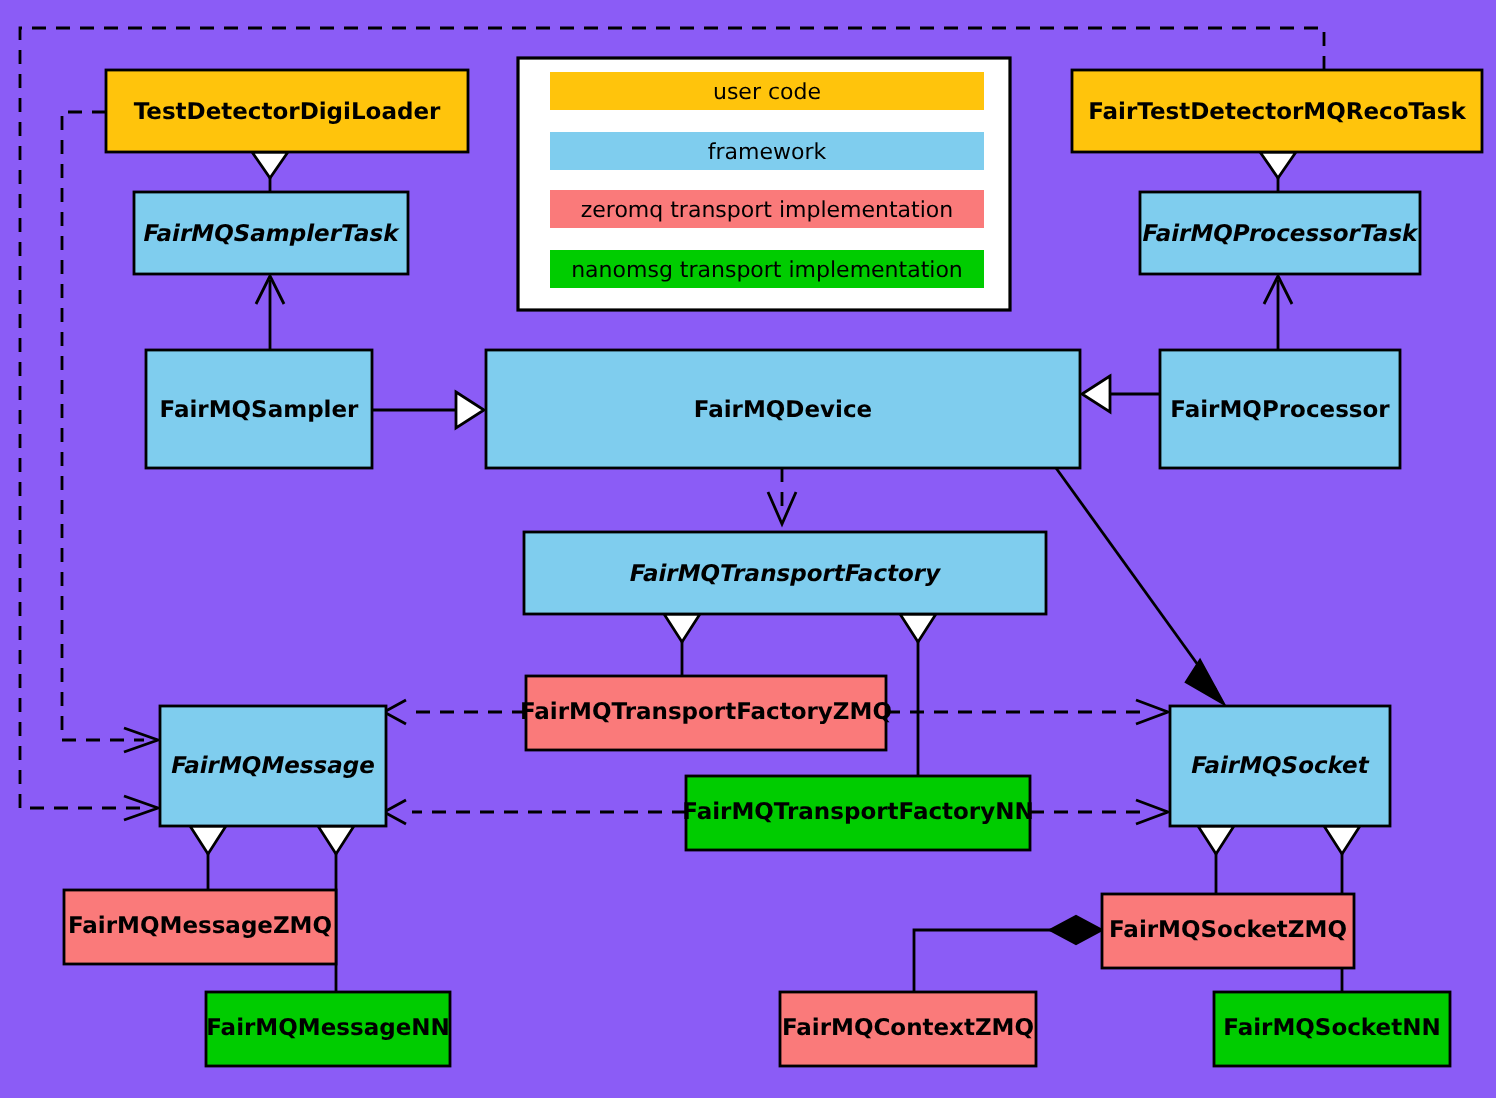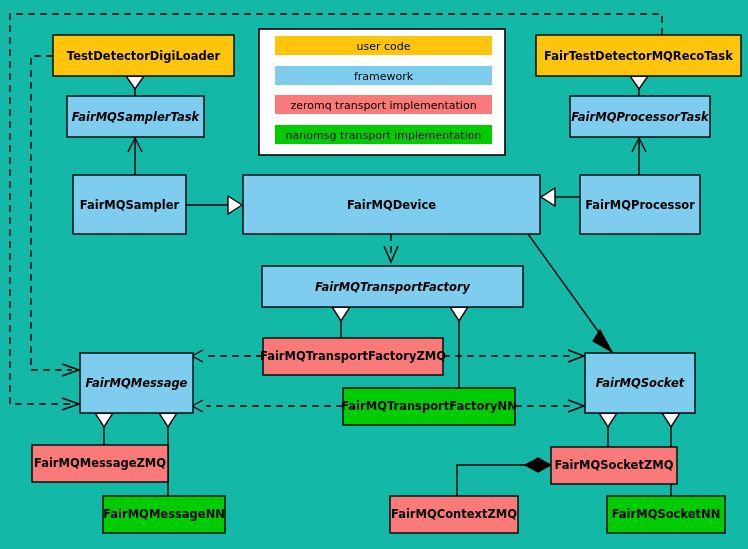--- a/index.html
+++ b/index.html
@@ -7,21 +7,21 @@
     padding: 0;
     background: #ffffff;
   }
   body {
     font-family: "DejaVu Sans", sans-serif;
   }
   #diagram-root {
     position: relative;
     width: 748px;
     height: 549px;
-    background: #14b8a6;
+    background: #8b5cf6;
     overflow: hidden;
   }
   svg.canvas {
     position: absolute;
     top: 0;
     left: 0;
     width: 748px;
     height: 549px;
   }
   .node-label {

